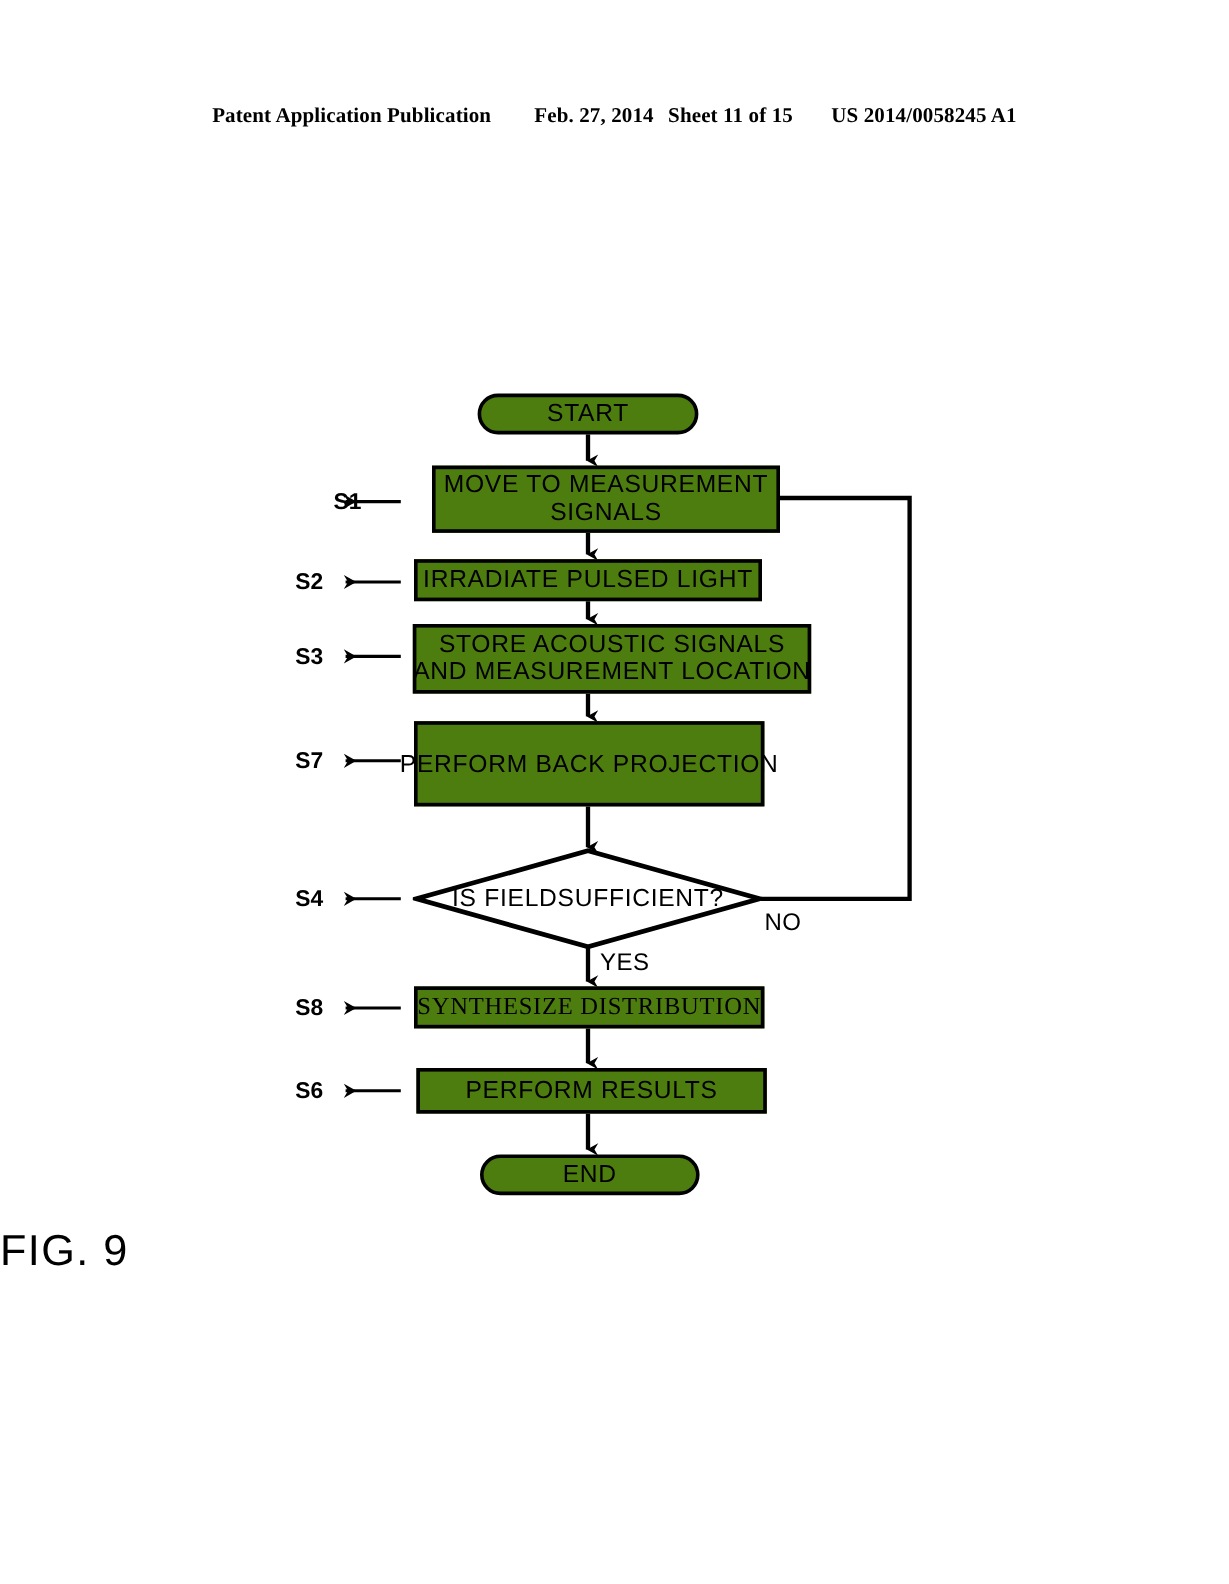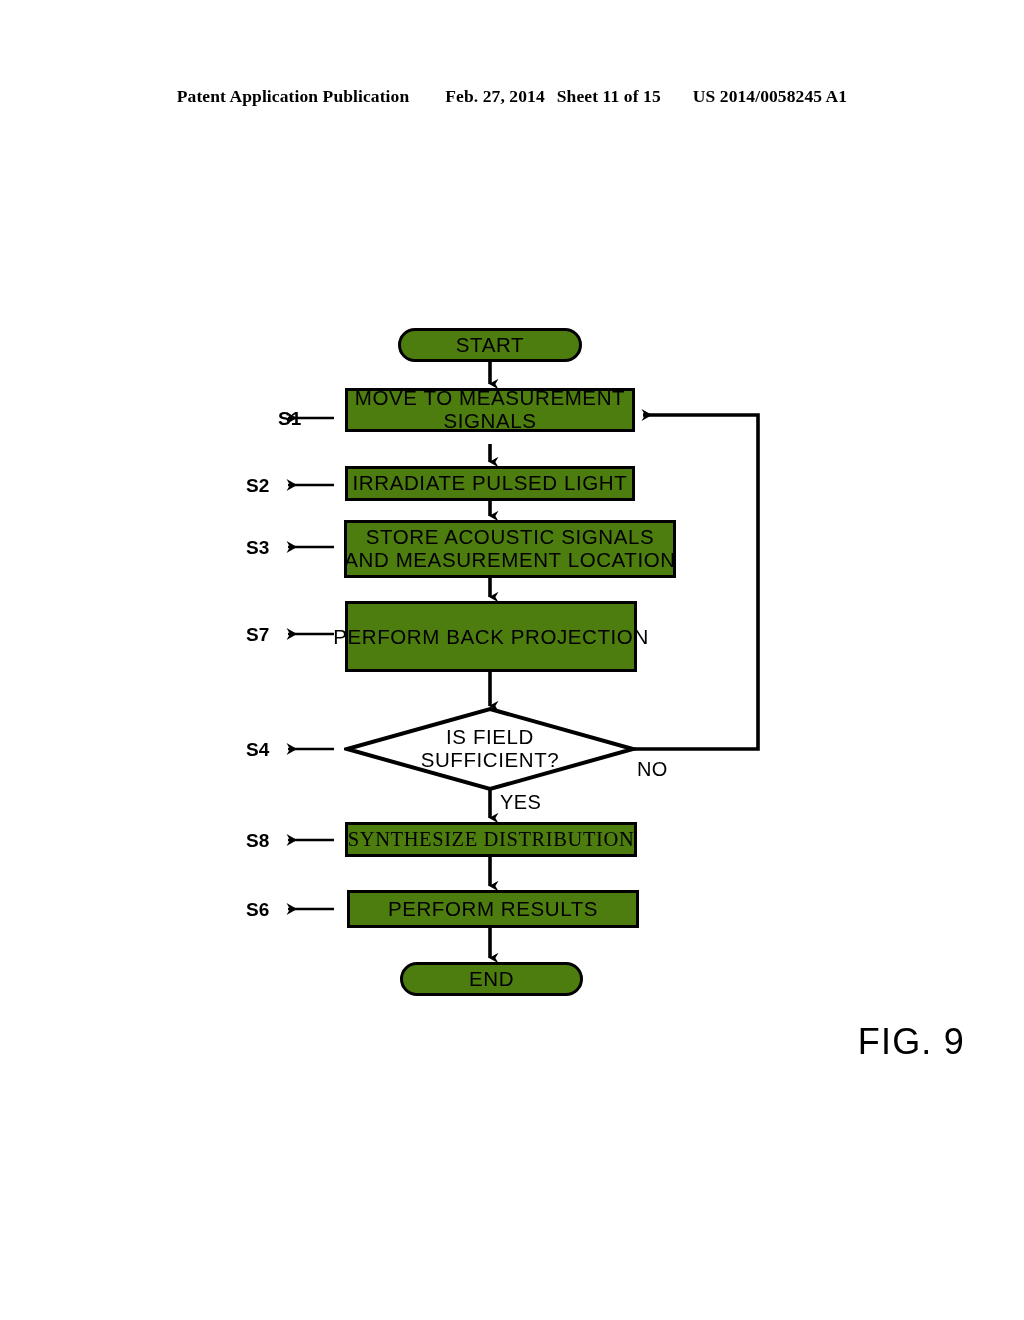--- a/index.html
+++ b/index.html
@@ -79,21 +79,21 @@
   .decision-wrap svg {
     display: block;
   }
   .decision-text {
     position: absolute;
     left: 0;
     top: 0;
     width: 100%;
     height: 100%;
     display: flex;
-    flex-direction: column;
+    flex-direction: row;
     align-items: center;
     justify-content: center;
     text-align: center;
     font-family: "Liberation Sans", sans-serif;
     font-size: 20.5px;
     letter-spacing: 0.6px;
     line-height: 1.12;
     color: #000;
     pointer-events: none;
   }
@@ -117,21 +117,21 @@
     color: #000;
     white-space: nowrap;
   }
 
   
   #fig-caption {
     position: absolute;
     left: 0;
     top: 1021px;
     width: 965px;
-    text-align: right;
+    text-align: left;
     font-family: "Liberation Sans", sans-serif;
     font-size: 36px;
     letter-spacing: 1.2px;
     color: #000;
   }
 
   
   #connectors {
     position: absolute;
     left: 0;
@@ -186,21 +186,21 @@
       <line x1="288" y1="634" x2="334" y2="634" stroke="#000" stroke-width="2.6" marker-end="url(#arrowLeft)" transform="rotate(180 311 634)"></line>
       <line x1="288" y1="749" x2="334" y2="749" stroke="#000" stroke-width="2.6" marker-end="url(#arrowLeft)" transform="rotate(180 311 749)"></line>
       <line x1="288" y1="840" x2="334" y2="840" stroke="#000" stroke-width="2.6" marker-end="url(#arrowLeft)" transform="rotate(180 311 840)"></line>
       <line x1="288" y1="909" x2="334" y2="909" stroke="#000" stroke-width="2.6" marker-end="url(#arrowLeft)" transform="rotate(180 311 909)"></line>
     </svg>
 
     <div class="node term" style="left:398px; top:328px; width:184px; height:34px;">
       <span class="ln">START</span>
     </div>
 
-    <div class="node proc" style="left:345px; top:388px; width:290px; height:44px;justify-content:center;">
+    <div class="node proc" style="left:360px; top:388px; width:290px; height:56px;justify-content:center;">
       <span class="ln">MOVE TO  MEASUREMENT</span>
       <span class="ln">SIGNALS</span>
     </div>
 
     <div class="node proc" style="left:345px; top:466px; width:290px; height:35px;">
       <span class="ln">IRRADIATE PULSED LIGHT</span>
     </div>
 
     <div class="node proc" style="left:344px; top:520px; width:332px; height:58px;">
       <span class="ln">STORE  ACOUSTIC  SIGNALS</span>

